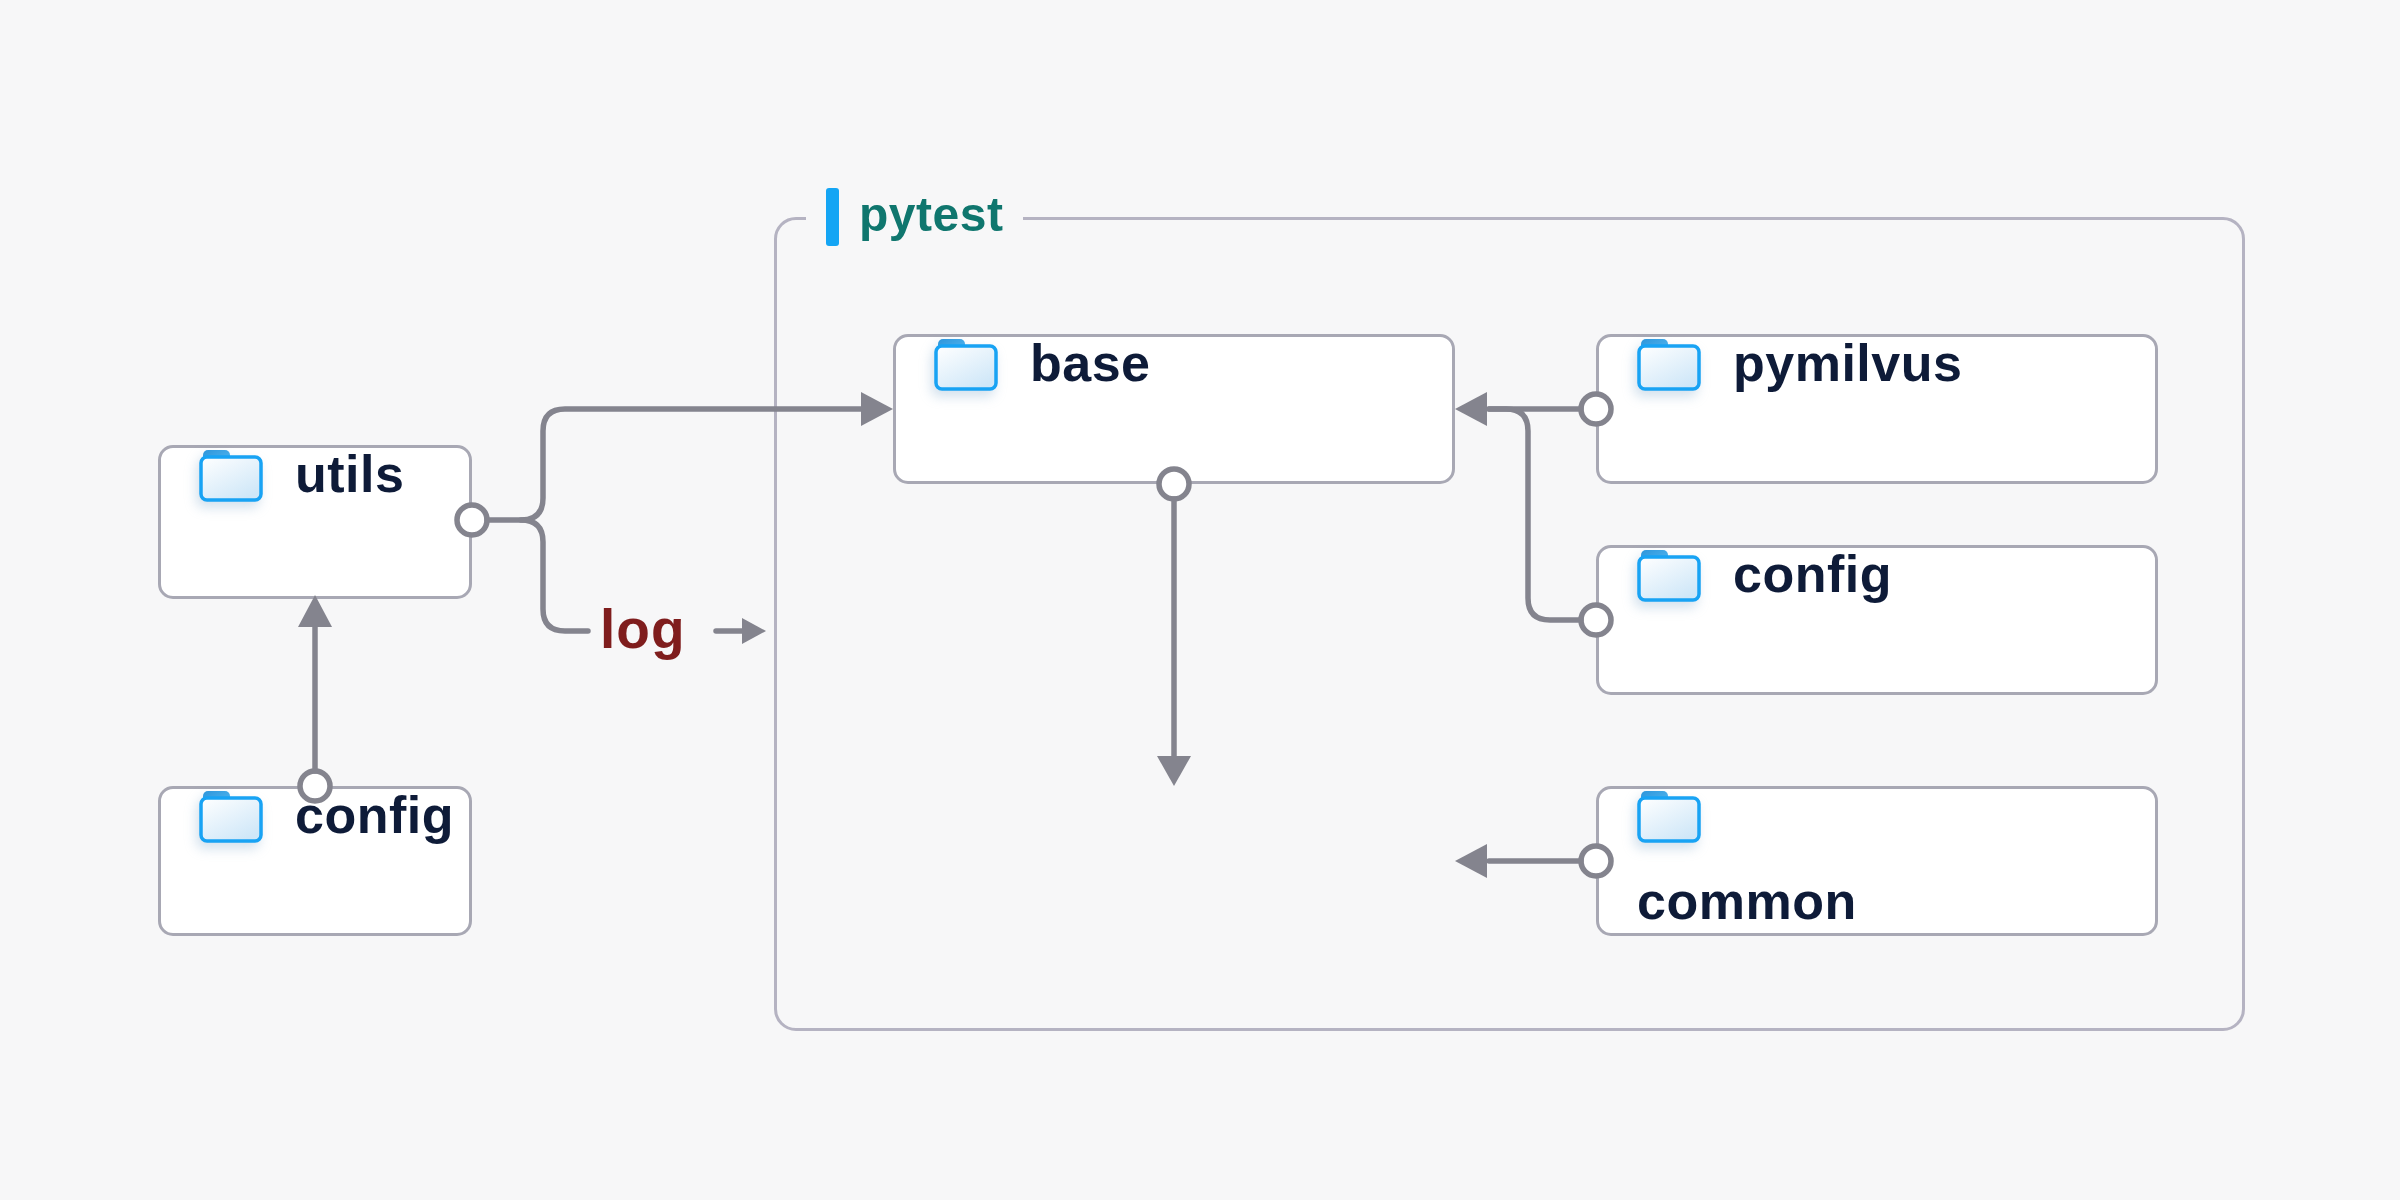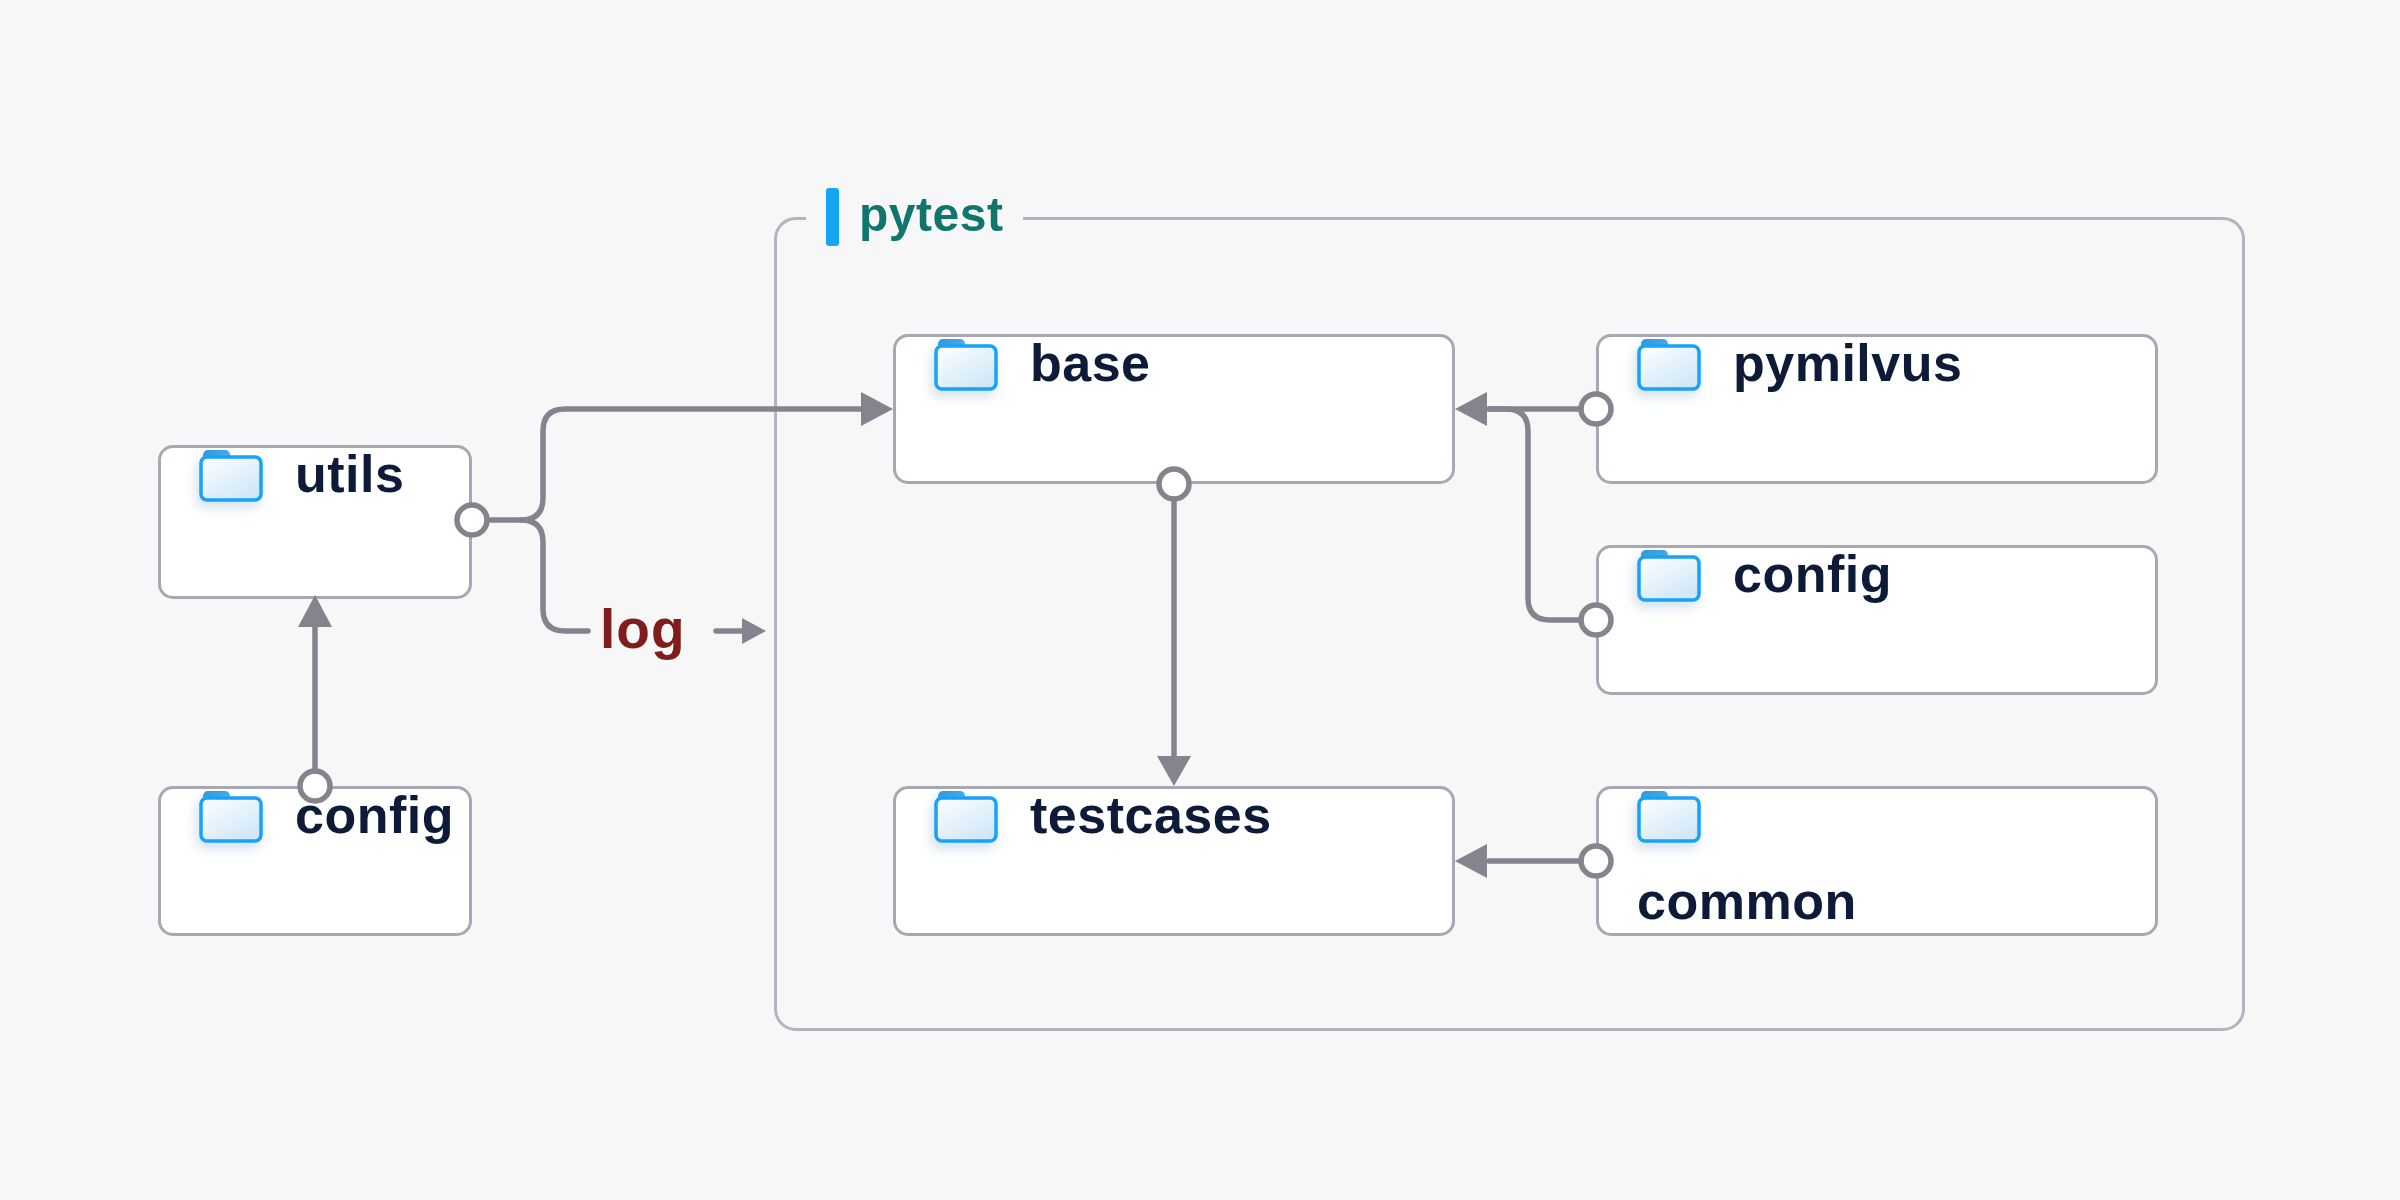--- a/index.html
+++ b/index.html
@@ -145,27 +145,20 @@
   </div>
 
   <div class="node n-check">
     <svg class="folder" width="64" height="54" viewBox="0 0 64 54">
       <rect x="4" y="2" width="27" height="18" rx="5" fill="url(#folderTab)"></rect>
       <rect x="2" y="9" width="60" height="43" rx="6" fill="url(#folderBody)" stroke="#18a3f4" stroke-width="3.5"></rect>
     </svg>
     <span class="node-label">config</span>
   </div>
 
-  <div class="node n-testcases">
-    <svg class="folder" width="64" height="54" viewBox="0 0 64 54">
-      <rect x="4" y="2" width="27" height="18" rx="5" fill="url(#folderTab)"></rect>
-      <rect x="2" y="9" width="60" height="43" rx="6" fill="url(#folderBody)" stroke="#18a3f4" stroke-width="3.5"></rect>
-    </svg>
-    <span class="node-label">testcases</span>
-  </div>
 
   <div class="node n-common">
     <svg class="folder" width="64" height="54" viewBox="0 0 64 54">
       <rect x="4" y="2" width="27" height="18" rx="5" fill="url(#folderTab)"></rect>
       <rect x="2" y="9" width="60" height="43" rx="6" fill="url(#folderBody)" stroke="#18a3f4" stroke-width="3.5"></rect>
     </svg>
     <span class="node-label">common</span>
   </div>
 
   <div class="edge-label">log</div>

